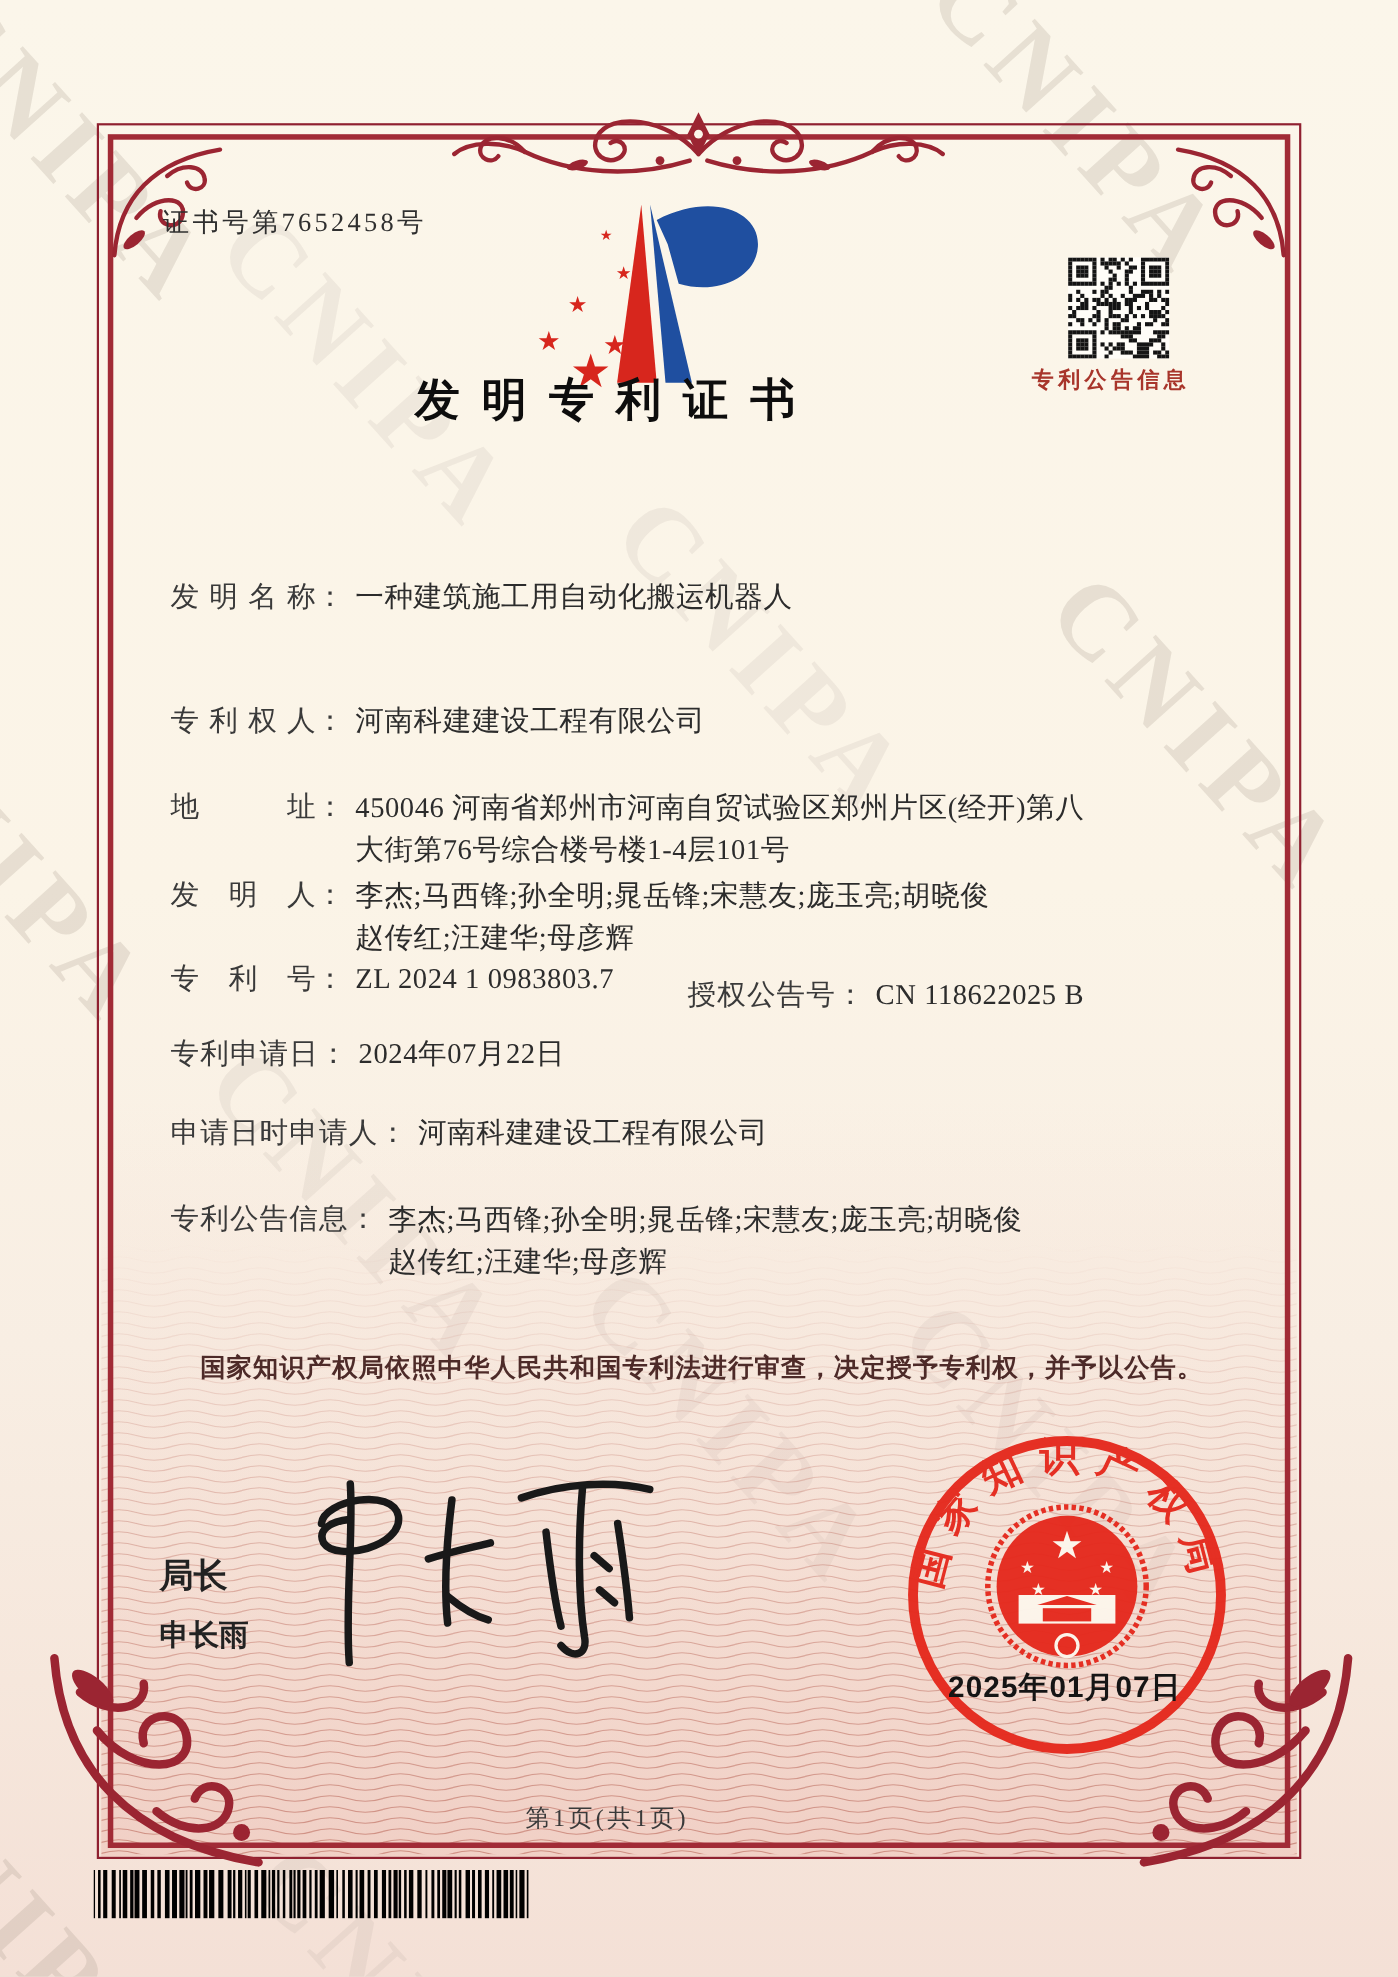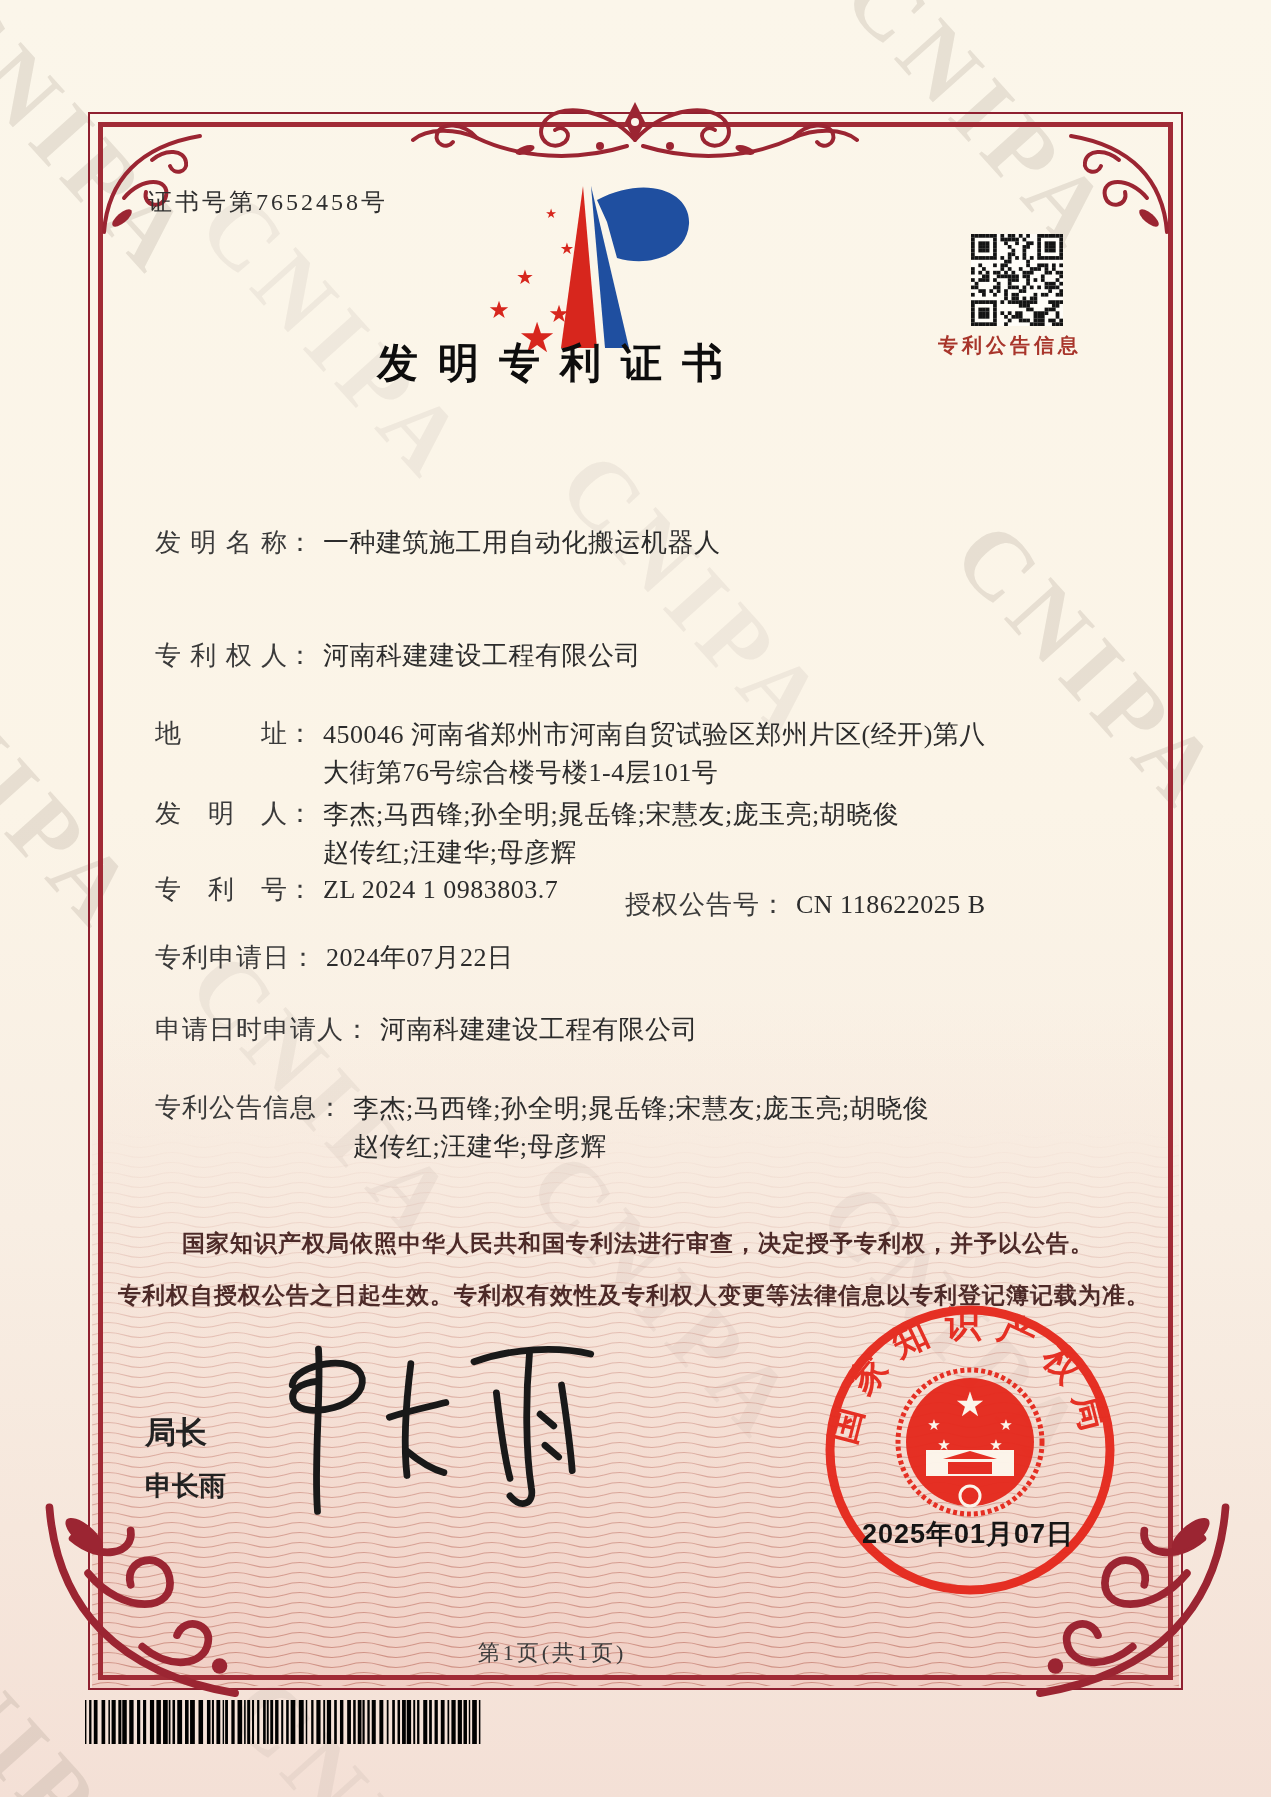--- a/index.html
+++ b/index.html
@@ -508,21 +508,20 @@
 
   <div class="row" style="top:1012px;">
     <span class="flabel-plain">申请日时申请人</span><span class="colon">：</span><span class="fvalue">河南科建建设工程有限公司</span>
   </div>
 
   <div class="row" style="top:1090px;">
     <span class="flabel-plain">专利公告信息</span><span class="colon">：</span><span class="ml-value"><span>李杰;马西锋;孙全明;晁岳锋;宋慧友;庞玉亮;胡晓俊</span><br><span>赵传红;汪建华;母彦辉</span></span>
   </div>
 
   <div class="statement l1" style="top:1228px;">国家知识产权局依照中华人民共和国专利法进行审查，决定授予专利权，并予以公告。</div>
-  <div class="statement" style="top:1280px;">专利权自授权公告之日起生效。专利权有效性及专利权人变更等法律信息以专利登记簿记载为准。</div>
 
   <div class="commissioner-label">局长</div>
   <div class="commissioner-name">申长雨</div>
 
   <svg class="signature" width="350" height="200" viewBox="0 0 360 200">
     <g stroke="#191919" stroke-width="7" fill="none" stroke-linecap="round" stroke-linejoin="round">
       <path d="M55,25 C58,70 50,140 54,192"></path>
       <path d="M28,62 C30,40 95,28 100,55 C104,84 42,98 30,80 C24,68 36,60 55,58"></path>
       <path d="M150,40 C145,80 142,120 146,155"></path>
       <path d="M128,95 C150,88 170,84 186,80"></path>

